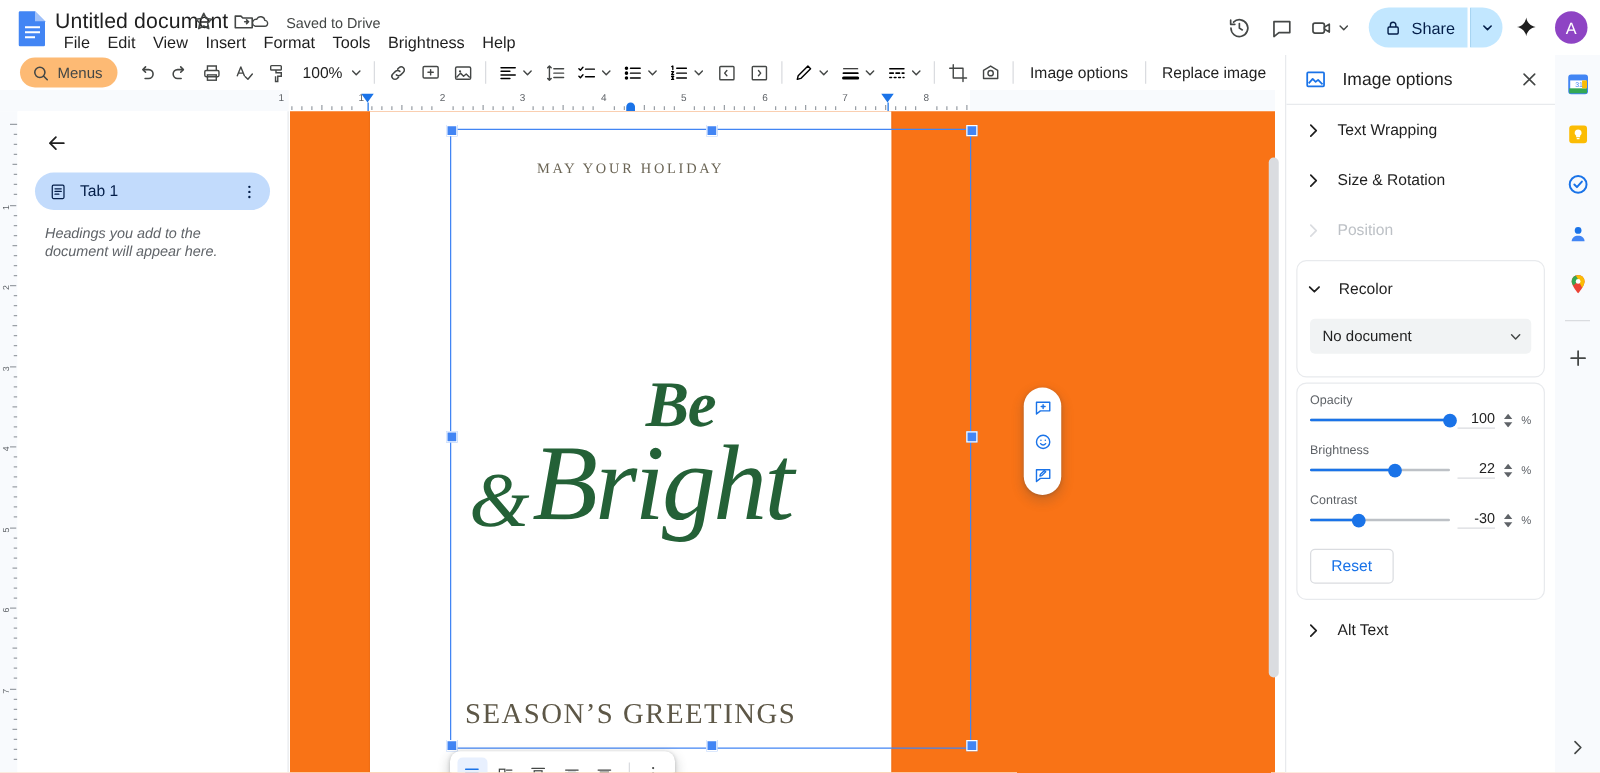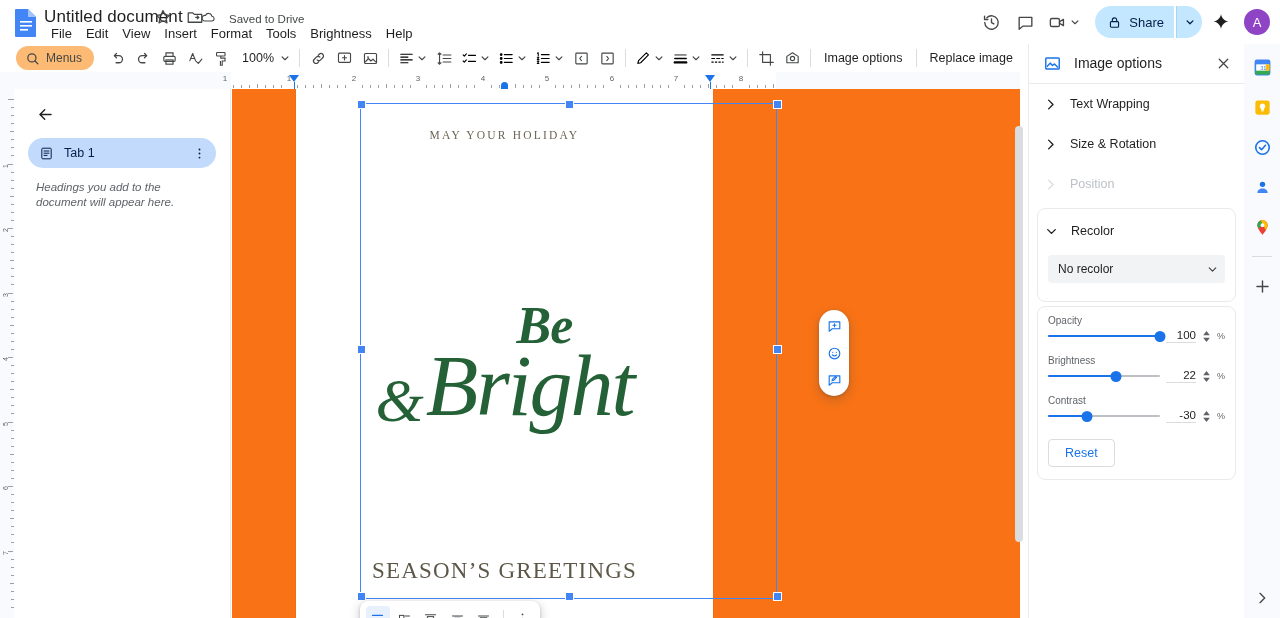--- a/index.html
+++ b/index.html
@@ -917,21 +917,21 @@
     </div>
 
     <div class="panel-card">
       <div class="acc" style="padding-left:6px">
         <svg viewBox="0 0 24 24" width="15" height="15" fill="none" stroke="currentColor" stroke-width="2.2">
           <path d="M6 9l6 6 6-6" stroke-linecap="round" stroke-linejoin="round"></path>
         </svg>
         <span class="acc-label">Recolor</span>
       </div>
       <div class="select-box">
-        <span class="select-val">No recolor</span>
+        <span class="select-val">No document</span>
         <svg viewBox="0 0 24 24" width="13" height="13" fill="none" stroke="#444746" stroke-width="2.2">
           <path d="M6 9l6 6 6-6" stroke-linecap="round" stroke-linejoin="round"></path>
         </svg>
       </div>
     </div>
 
     <div class="panel-card">
 
       
       <div class="slider-block">
@@ -997,20 +997,26 @@
           </div>
           <span class="pct">%</span>
         </div>
       </div>
 
       <div class="reset-btn">
         <span class="reset-label">Reset</span>
       </div>
     </div>
 
+    <div class="acc" style="margin-top:4px">
+      <svg viewBox="0 0 24 24" width="15" height="15" fill="none" stroke="currentColor" stroke-width="2.2">
+        <path d="M9 5l7 7-7 7" stroke-linecap="round" stroke-linejoin="round"></path>
+      </svg>
+      <span class="acc-label">Alt Text</span>
+    </div>
   </div>
 
   <div class="rail">
     <div class="rail-btn">
       <svg viewBox="0 0 24 24" width="19" height="19">
         <rect x="3" y="3" width="18" height="18" rx="2" fill="#fff" stroke="#4285f4" stroke-width="2"></rect>
         <rect x="3" y="3" width="18" height="5" fill="#4285f4"></rect>
         <rect x="3" y="16" width="18" height="5" fill="#34a853"></rect>
         <rect x="16" y="8" width="5" height="8" fill="#fbbc04"></rect>
         <text x="9" y="15" font-size="7" fill="#4285f4" font-family="Liberation Sans, sans-serif">31</text>

